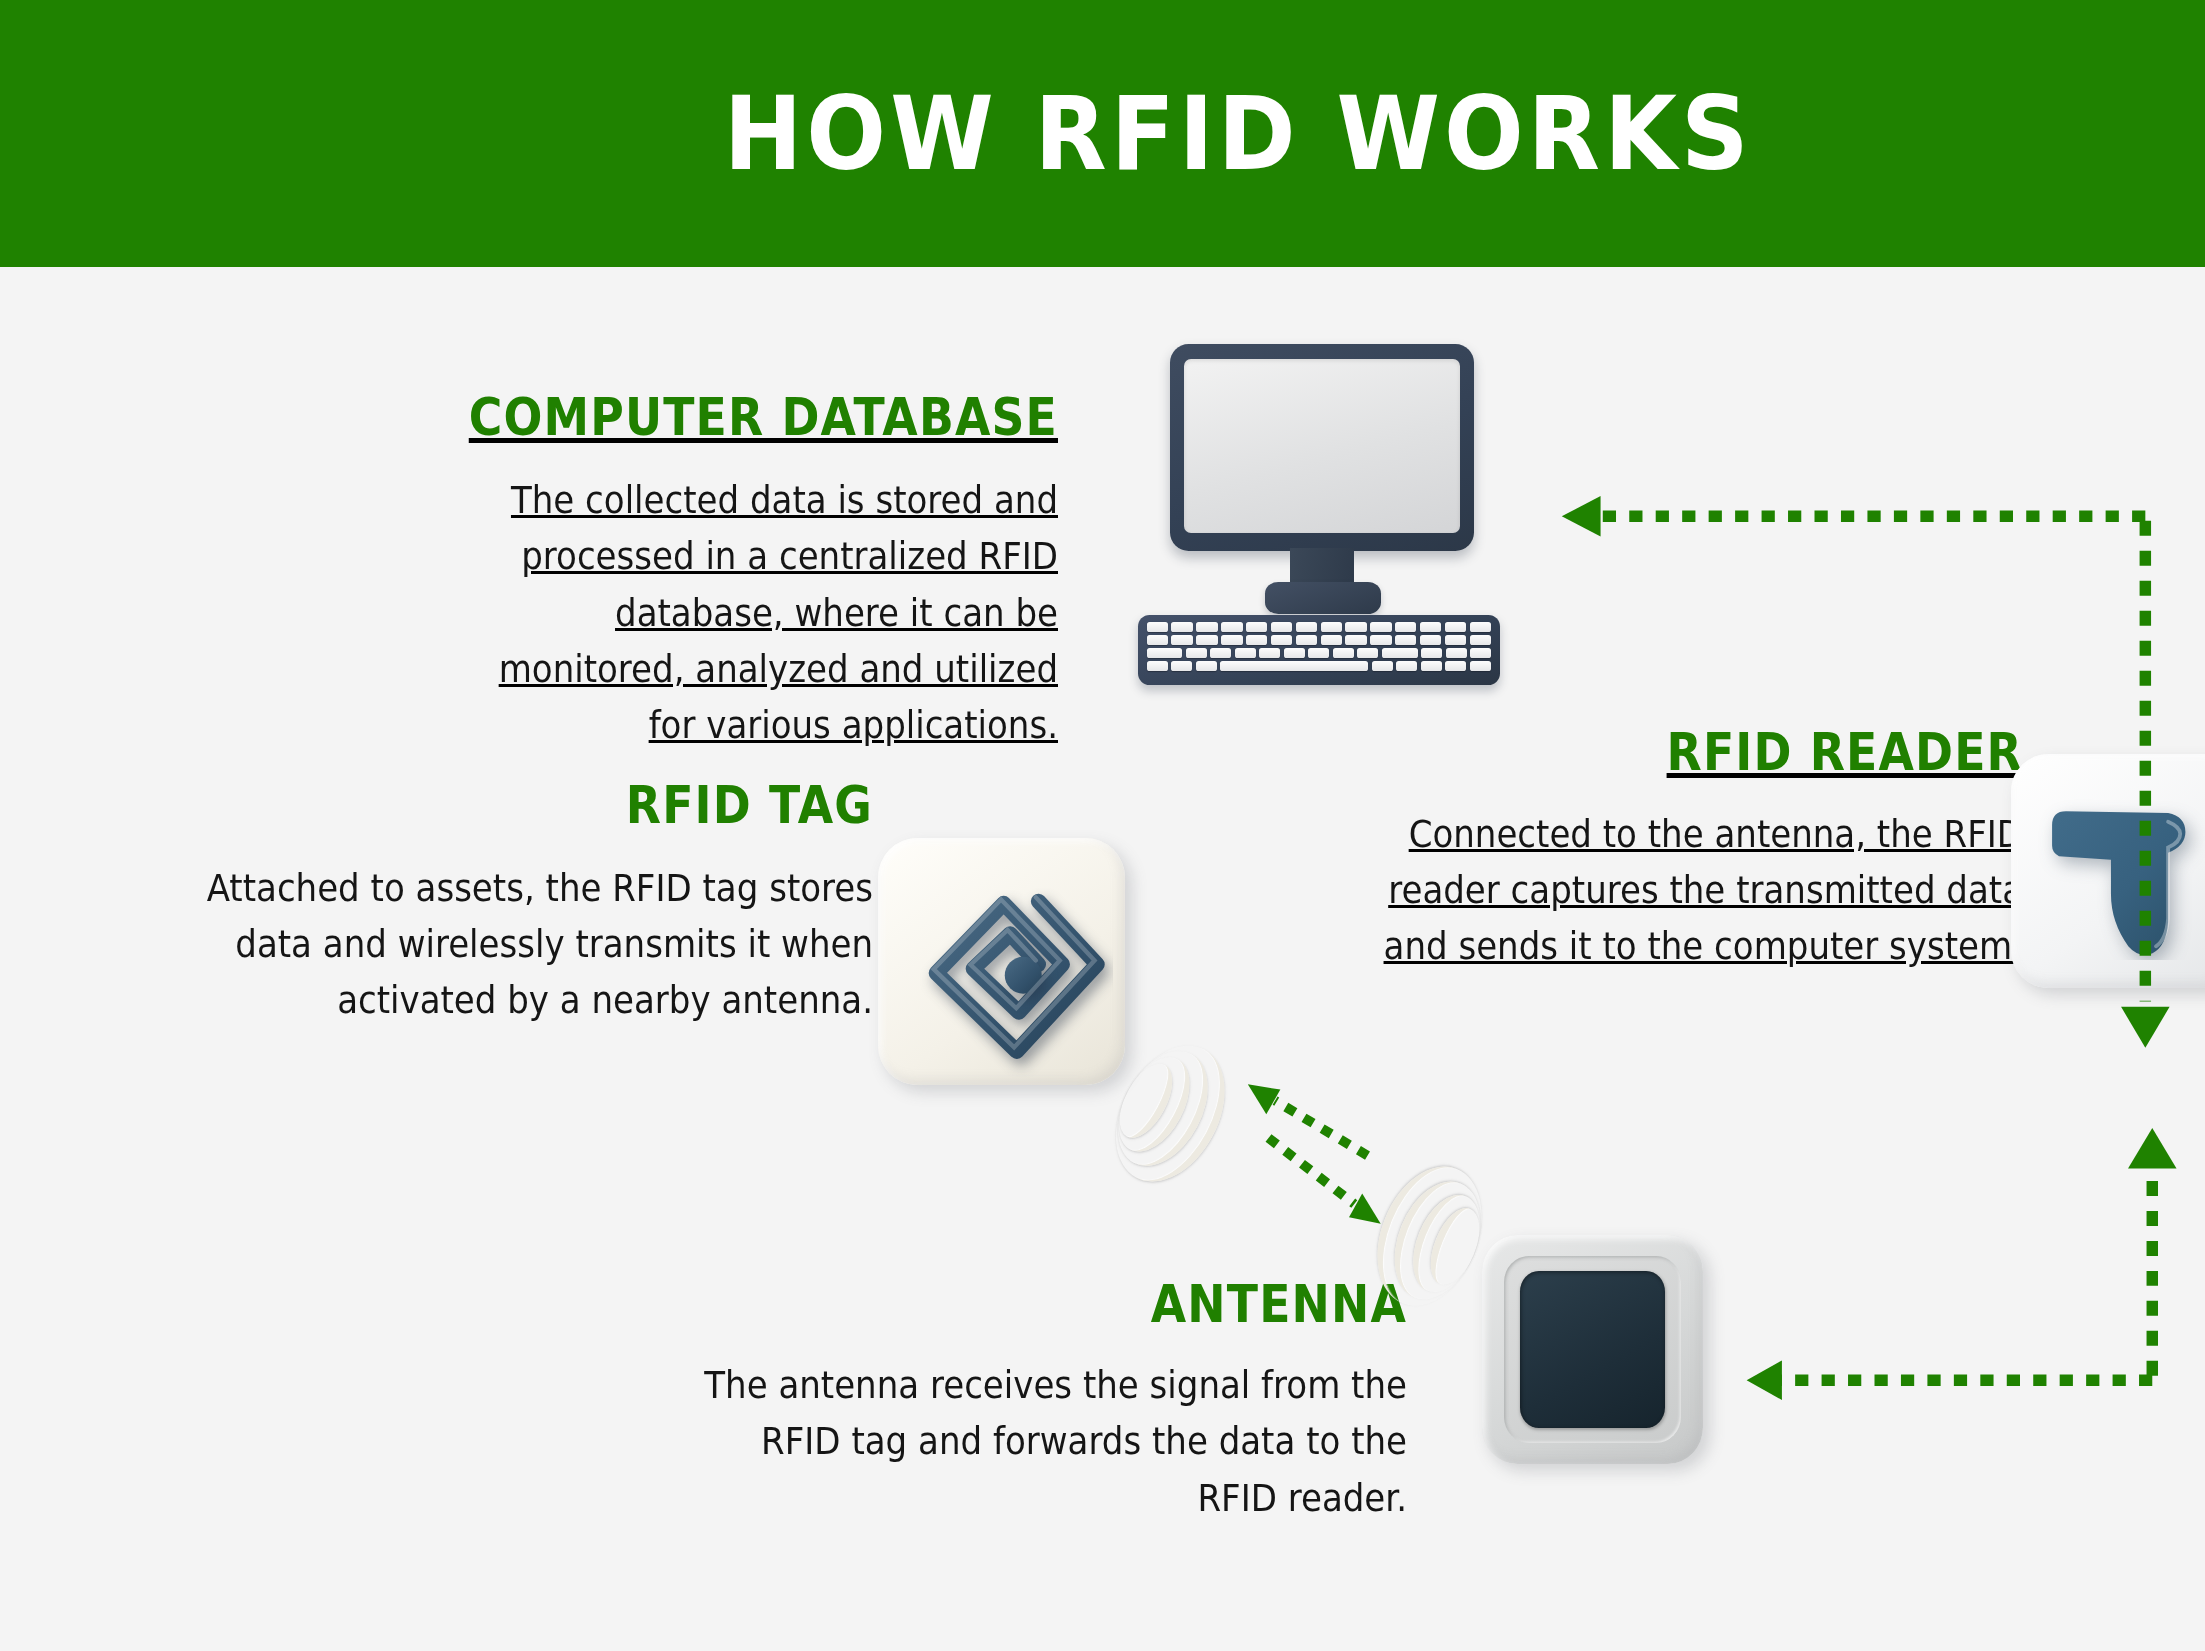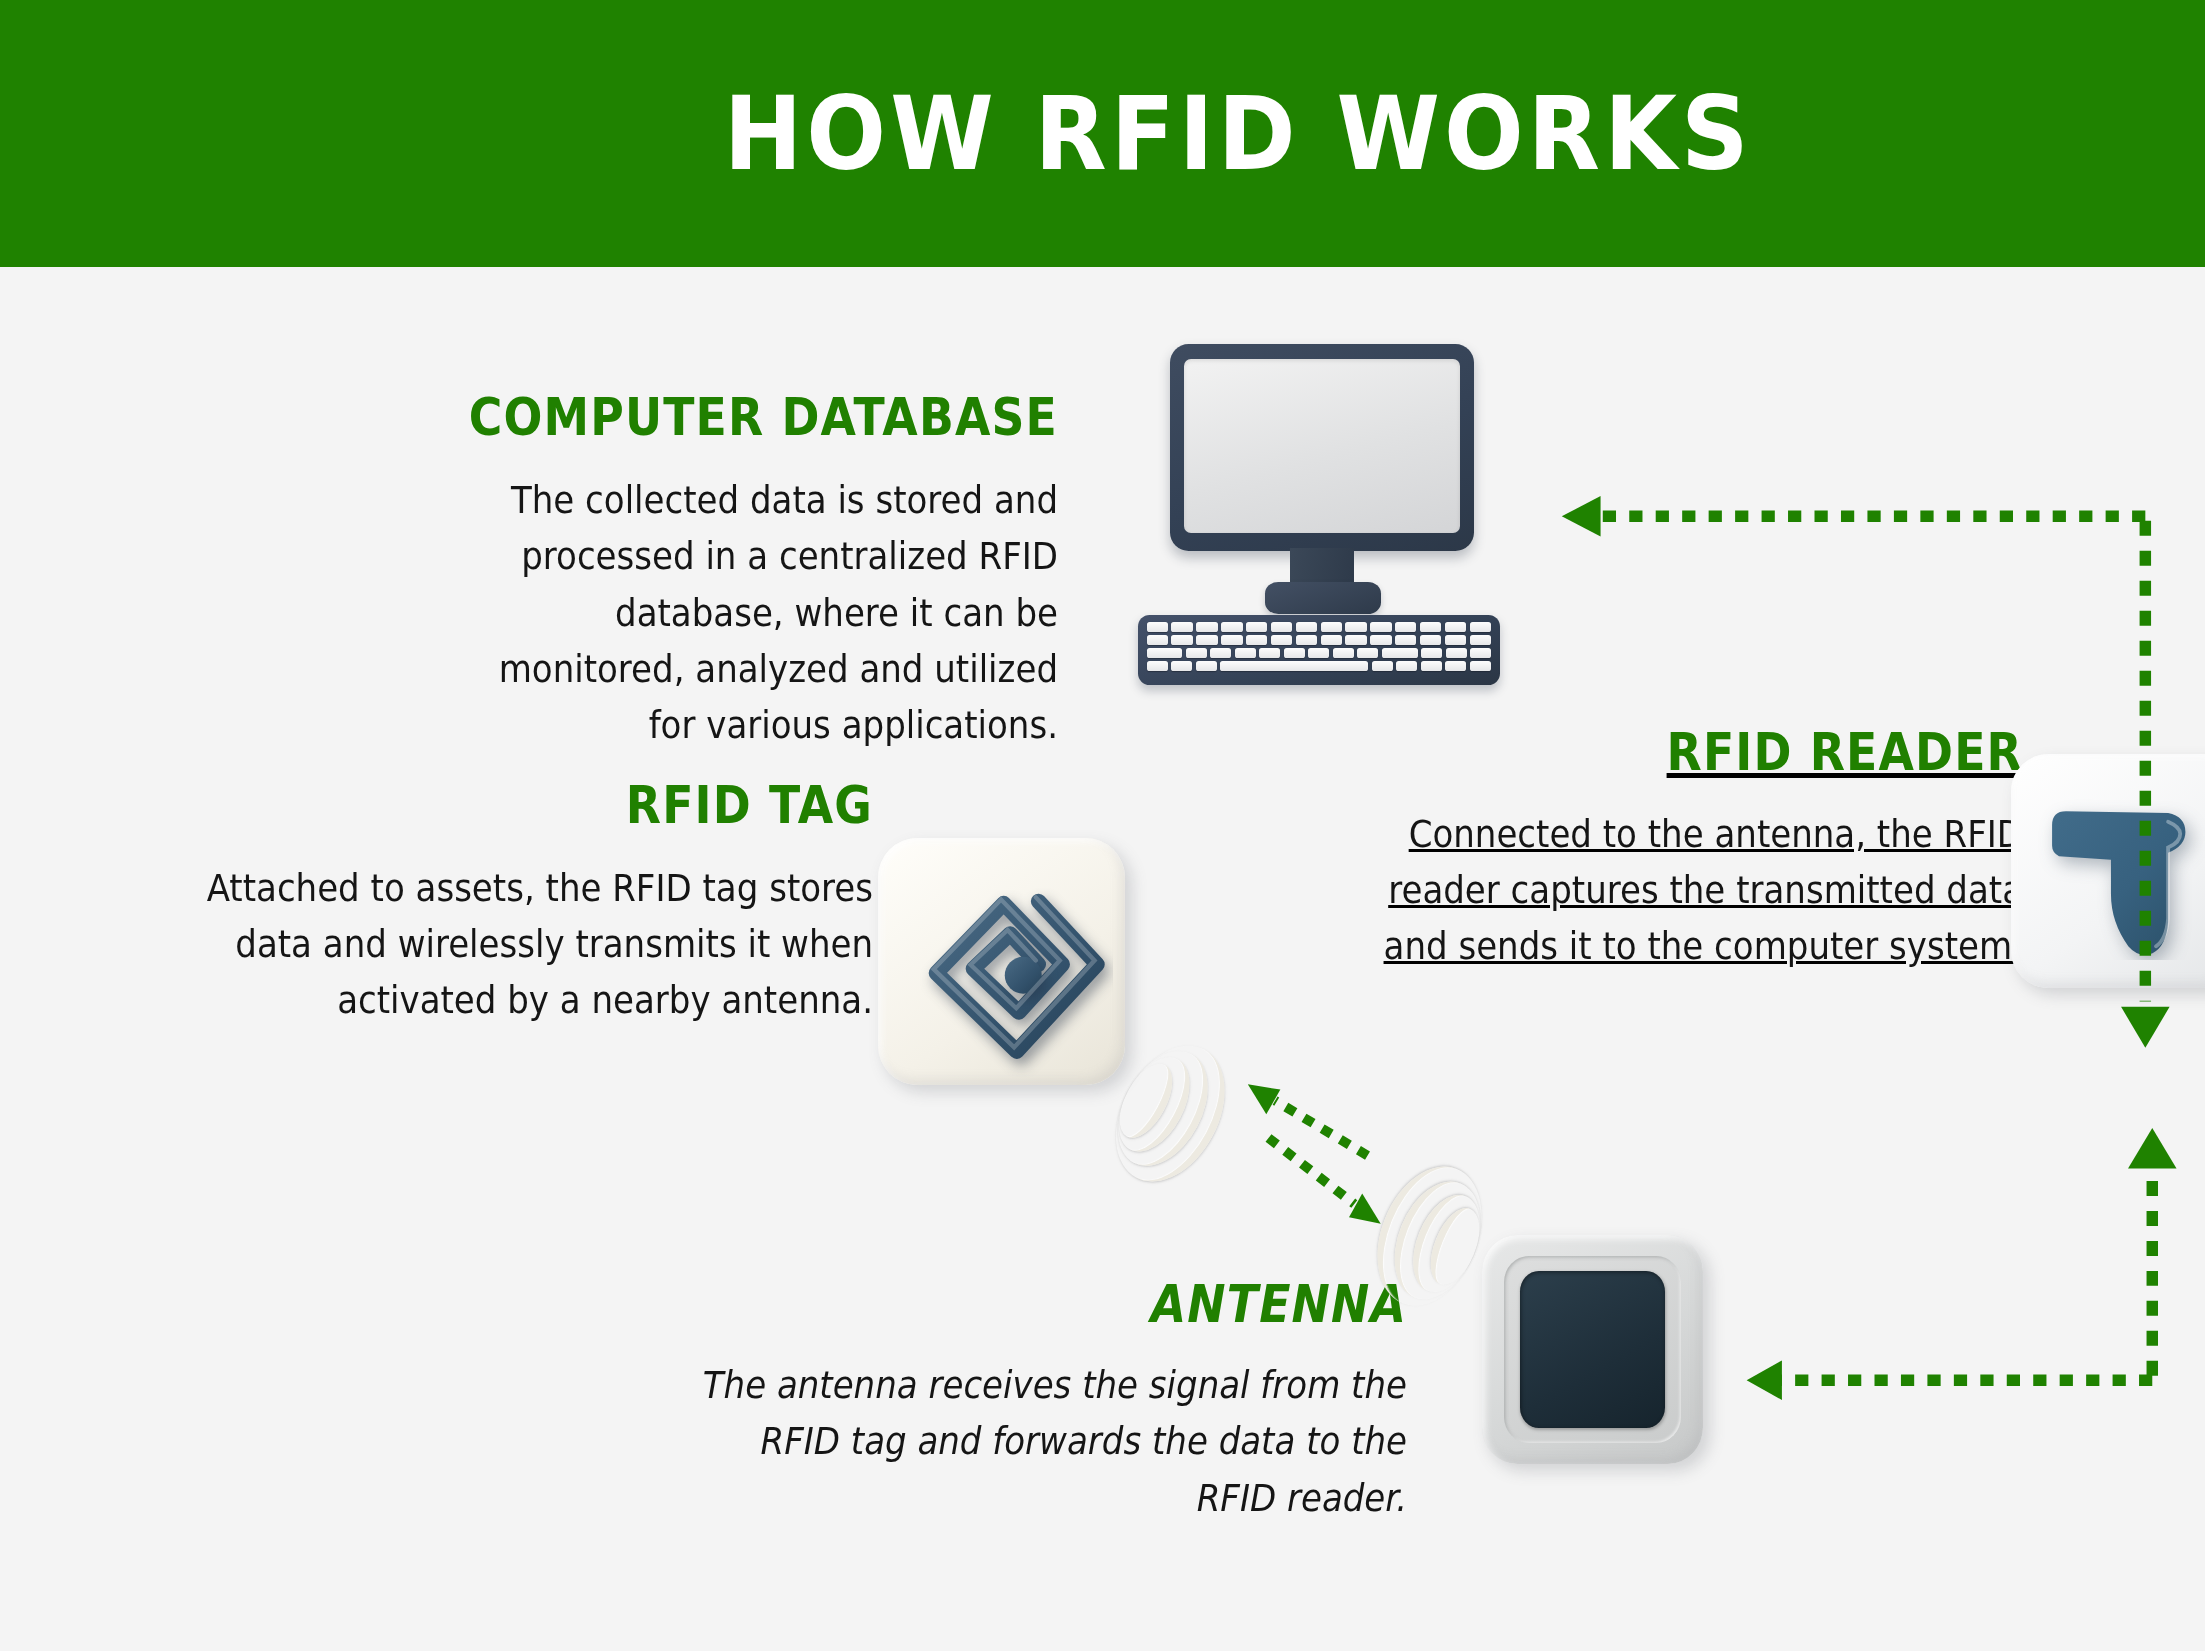--- a/index.html
+++ b/index.html
@@ -145,21 +145,21 @@
   
   .arrow-svg{ position:absolute; overflow:visible; }
 </style>
 </head>
 <body>
 
 <div id="header-band">
   <div id="page-title">HOW RFID WORKS</div>
 </div>
 
-<div class="block" style="left:194px; top:388px; width:864px;">
+<div class="block" style="left:194px; top:388px; width:864px;text-decoration:underline;">
   <div class="block-heading ta-right">COMPUTER DATABASE</div>
   <div class="block-body ta-right" style="margin-top:27px; padding-left:212px;">The collected data is stored and processed in a centralized RFID database, where it can be monitored, analyzed and utilized for various applications.</div>
 </div>
 
 <div id="computer-illustration">
   <div class="mon-shadow"></div>
   <div class="mon-bezel">
     <div class="mon-screen"></div>
   </div>
   <div class="mon-neck"></div>
@@ -263,21 +263,21 @@
       </linearGradient>
     </defs>
     <g fill="none" stroke="url(#coilGrad)" stroke-width="7" stroke-linecap="round" stroke-linejoin="round" style="filter:drop-shadow(2px 3px 3px rgba(30,45,65,.45))">
       <path d="M66,19 L93,48 L56,88 L19,52 L50,20 L77,48 L57,70 L36,50 L53,34 L66,48"></path>
     </g>
     <circle cx="59" cy="53" r="8.5" fill="url(#coilGrad)" style="filter:drop-shadow(2px 3px 3px rgba(30,45,65,.45))"></circle>
     <path d="M66,19 L93,48 L56,88 L19,52 L50,20 L77,48 L57,70 L36,50 L53,34 L66,48" fill="none" stroke="rgba(255,255,255,.22)" stroke-width="2" stroke-linecap="round" transform="translate(-1.2,-1.8)"></path>
   </svg>
 </div>
 
-<div class="block" style="left:631px; top:1275px; width:776px;font-style:italic;">
+<div class="block" style="left:631px; top:1275px; width:776px;">
   <div class="block-heading ta-right">ANTENNA</div>
   <div class="block-body ta-right" style="margin-top:25px; padding-left:8.8px;">The antenna receives the signal from the RFID tag and forwards the data to the RFID reader.</div>
 </div>
 
 <div class="card3d" id="antenna-illustration">
   <div class="face">
     <div class="inner-bezel">
       <div class="panel"></div>
     </div>
   </div>

